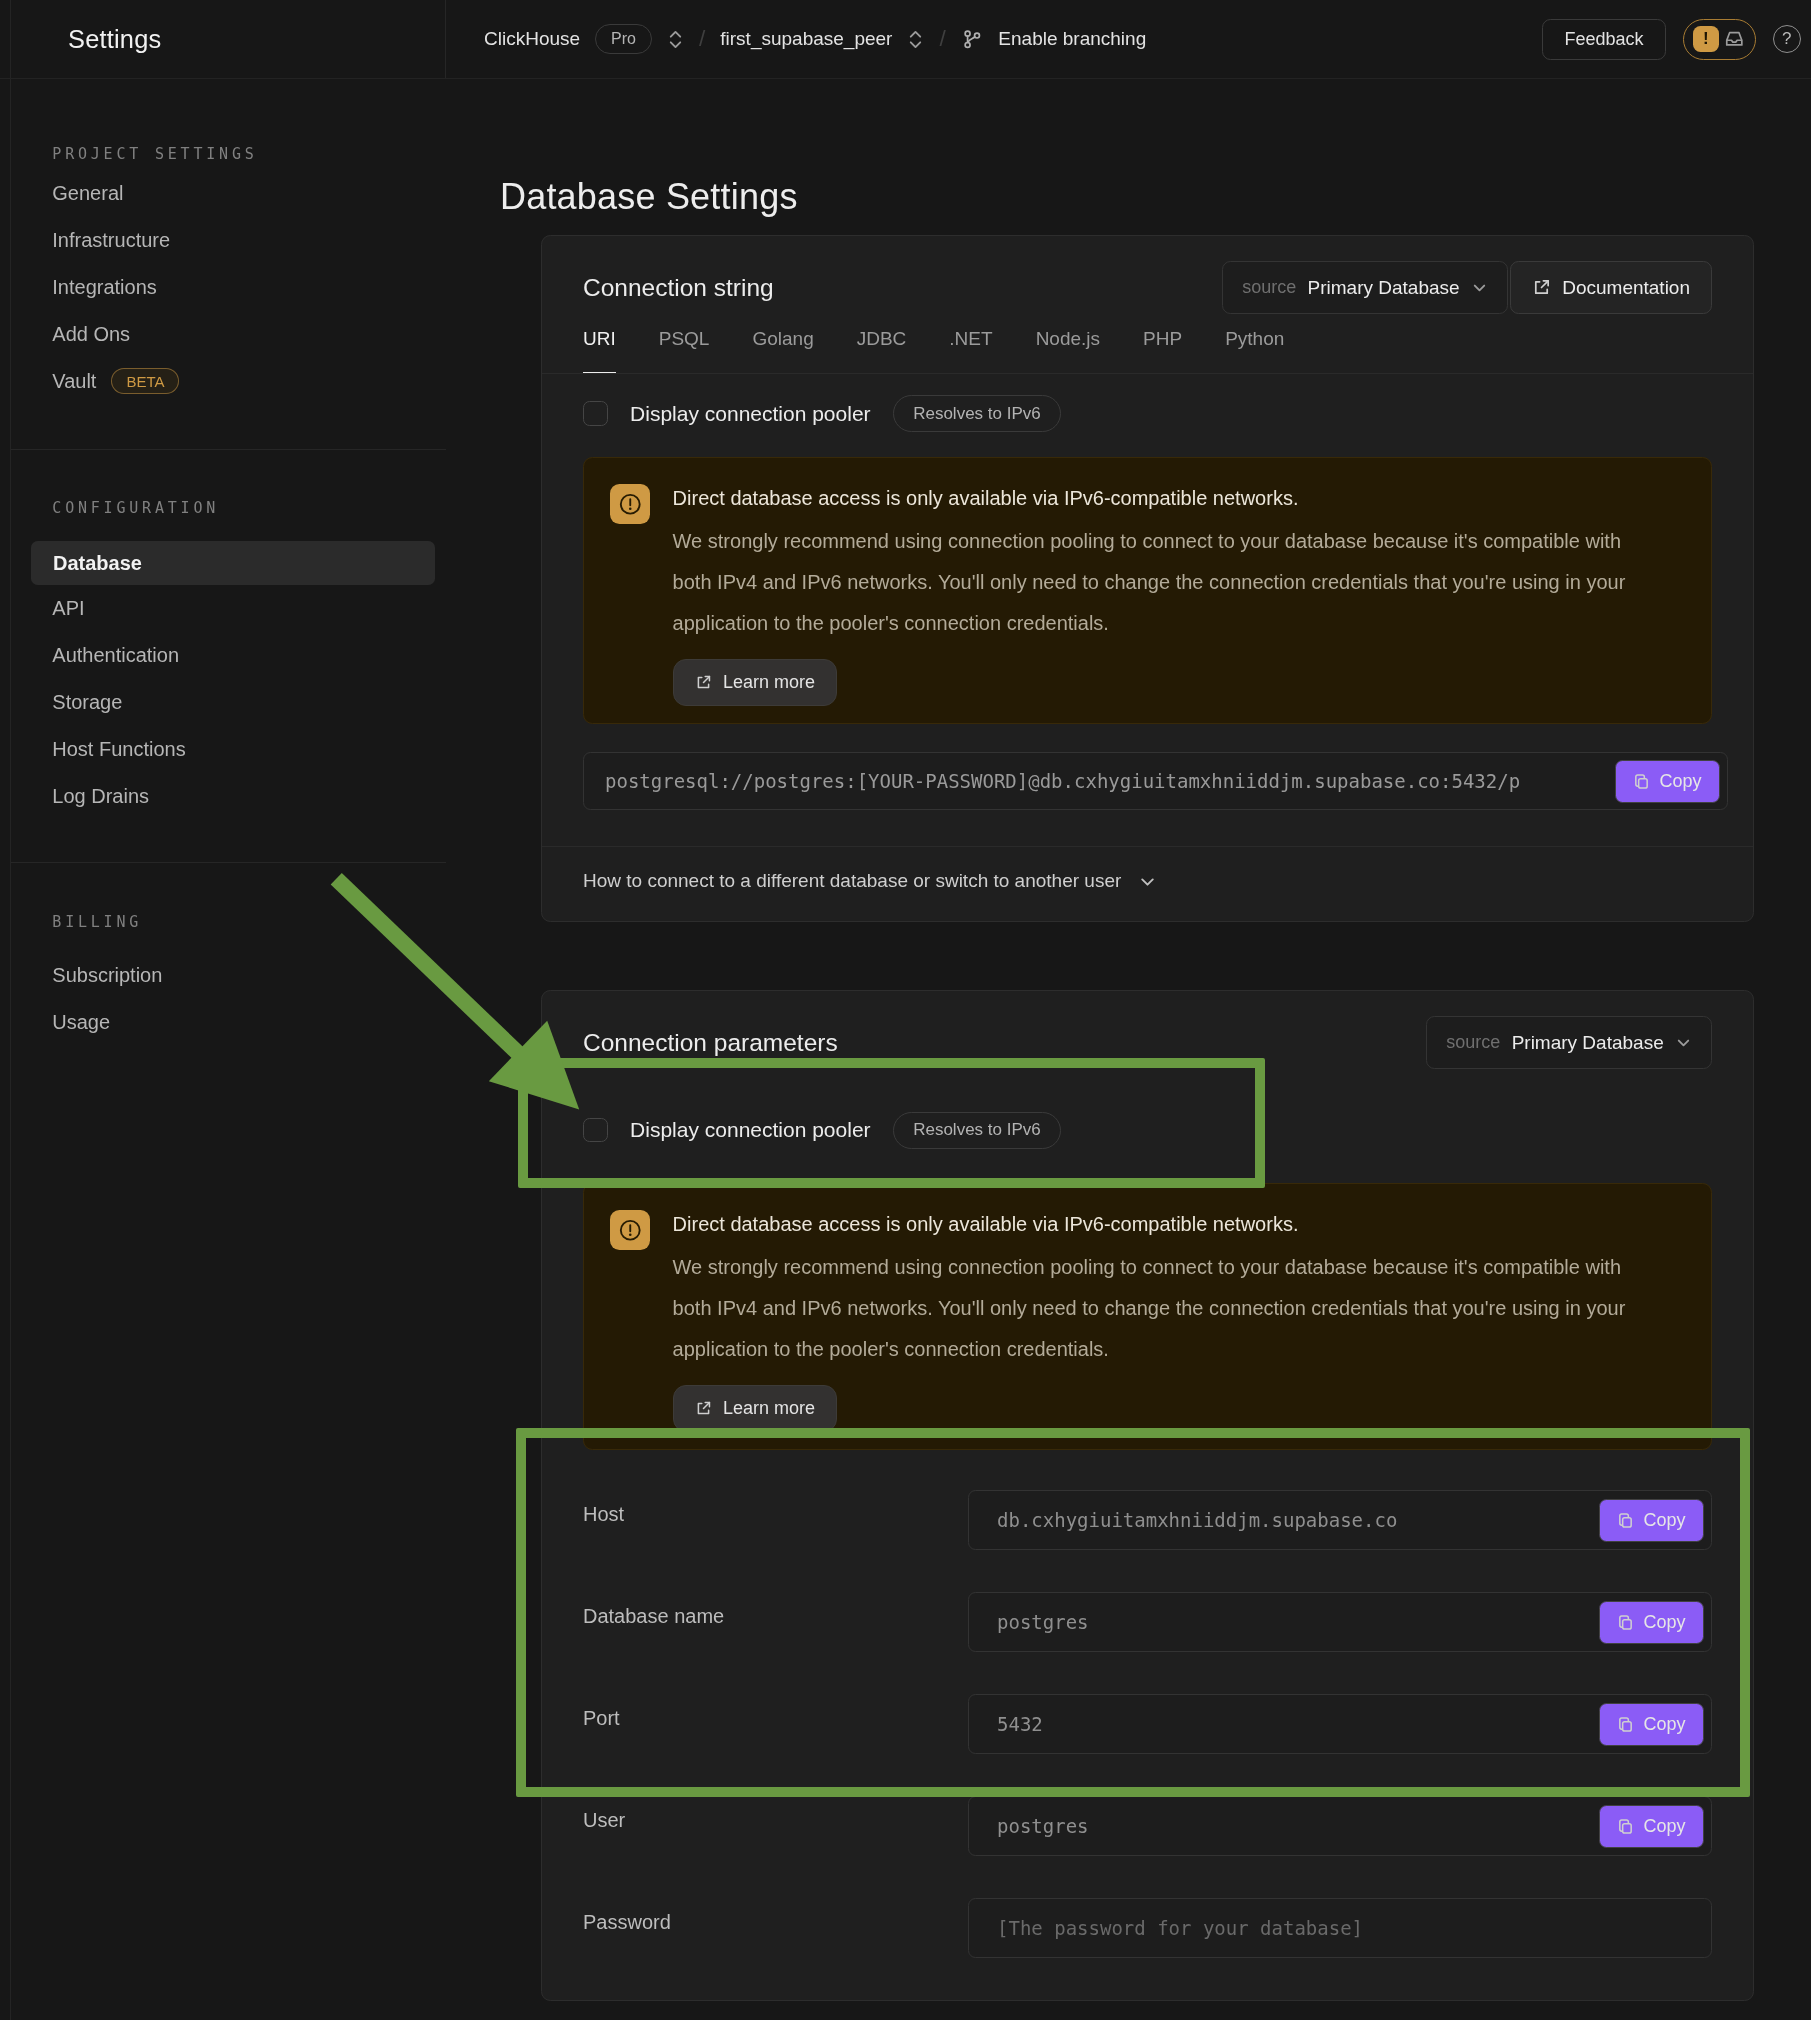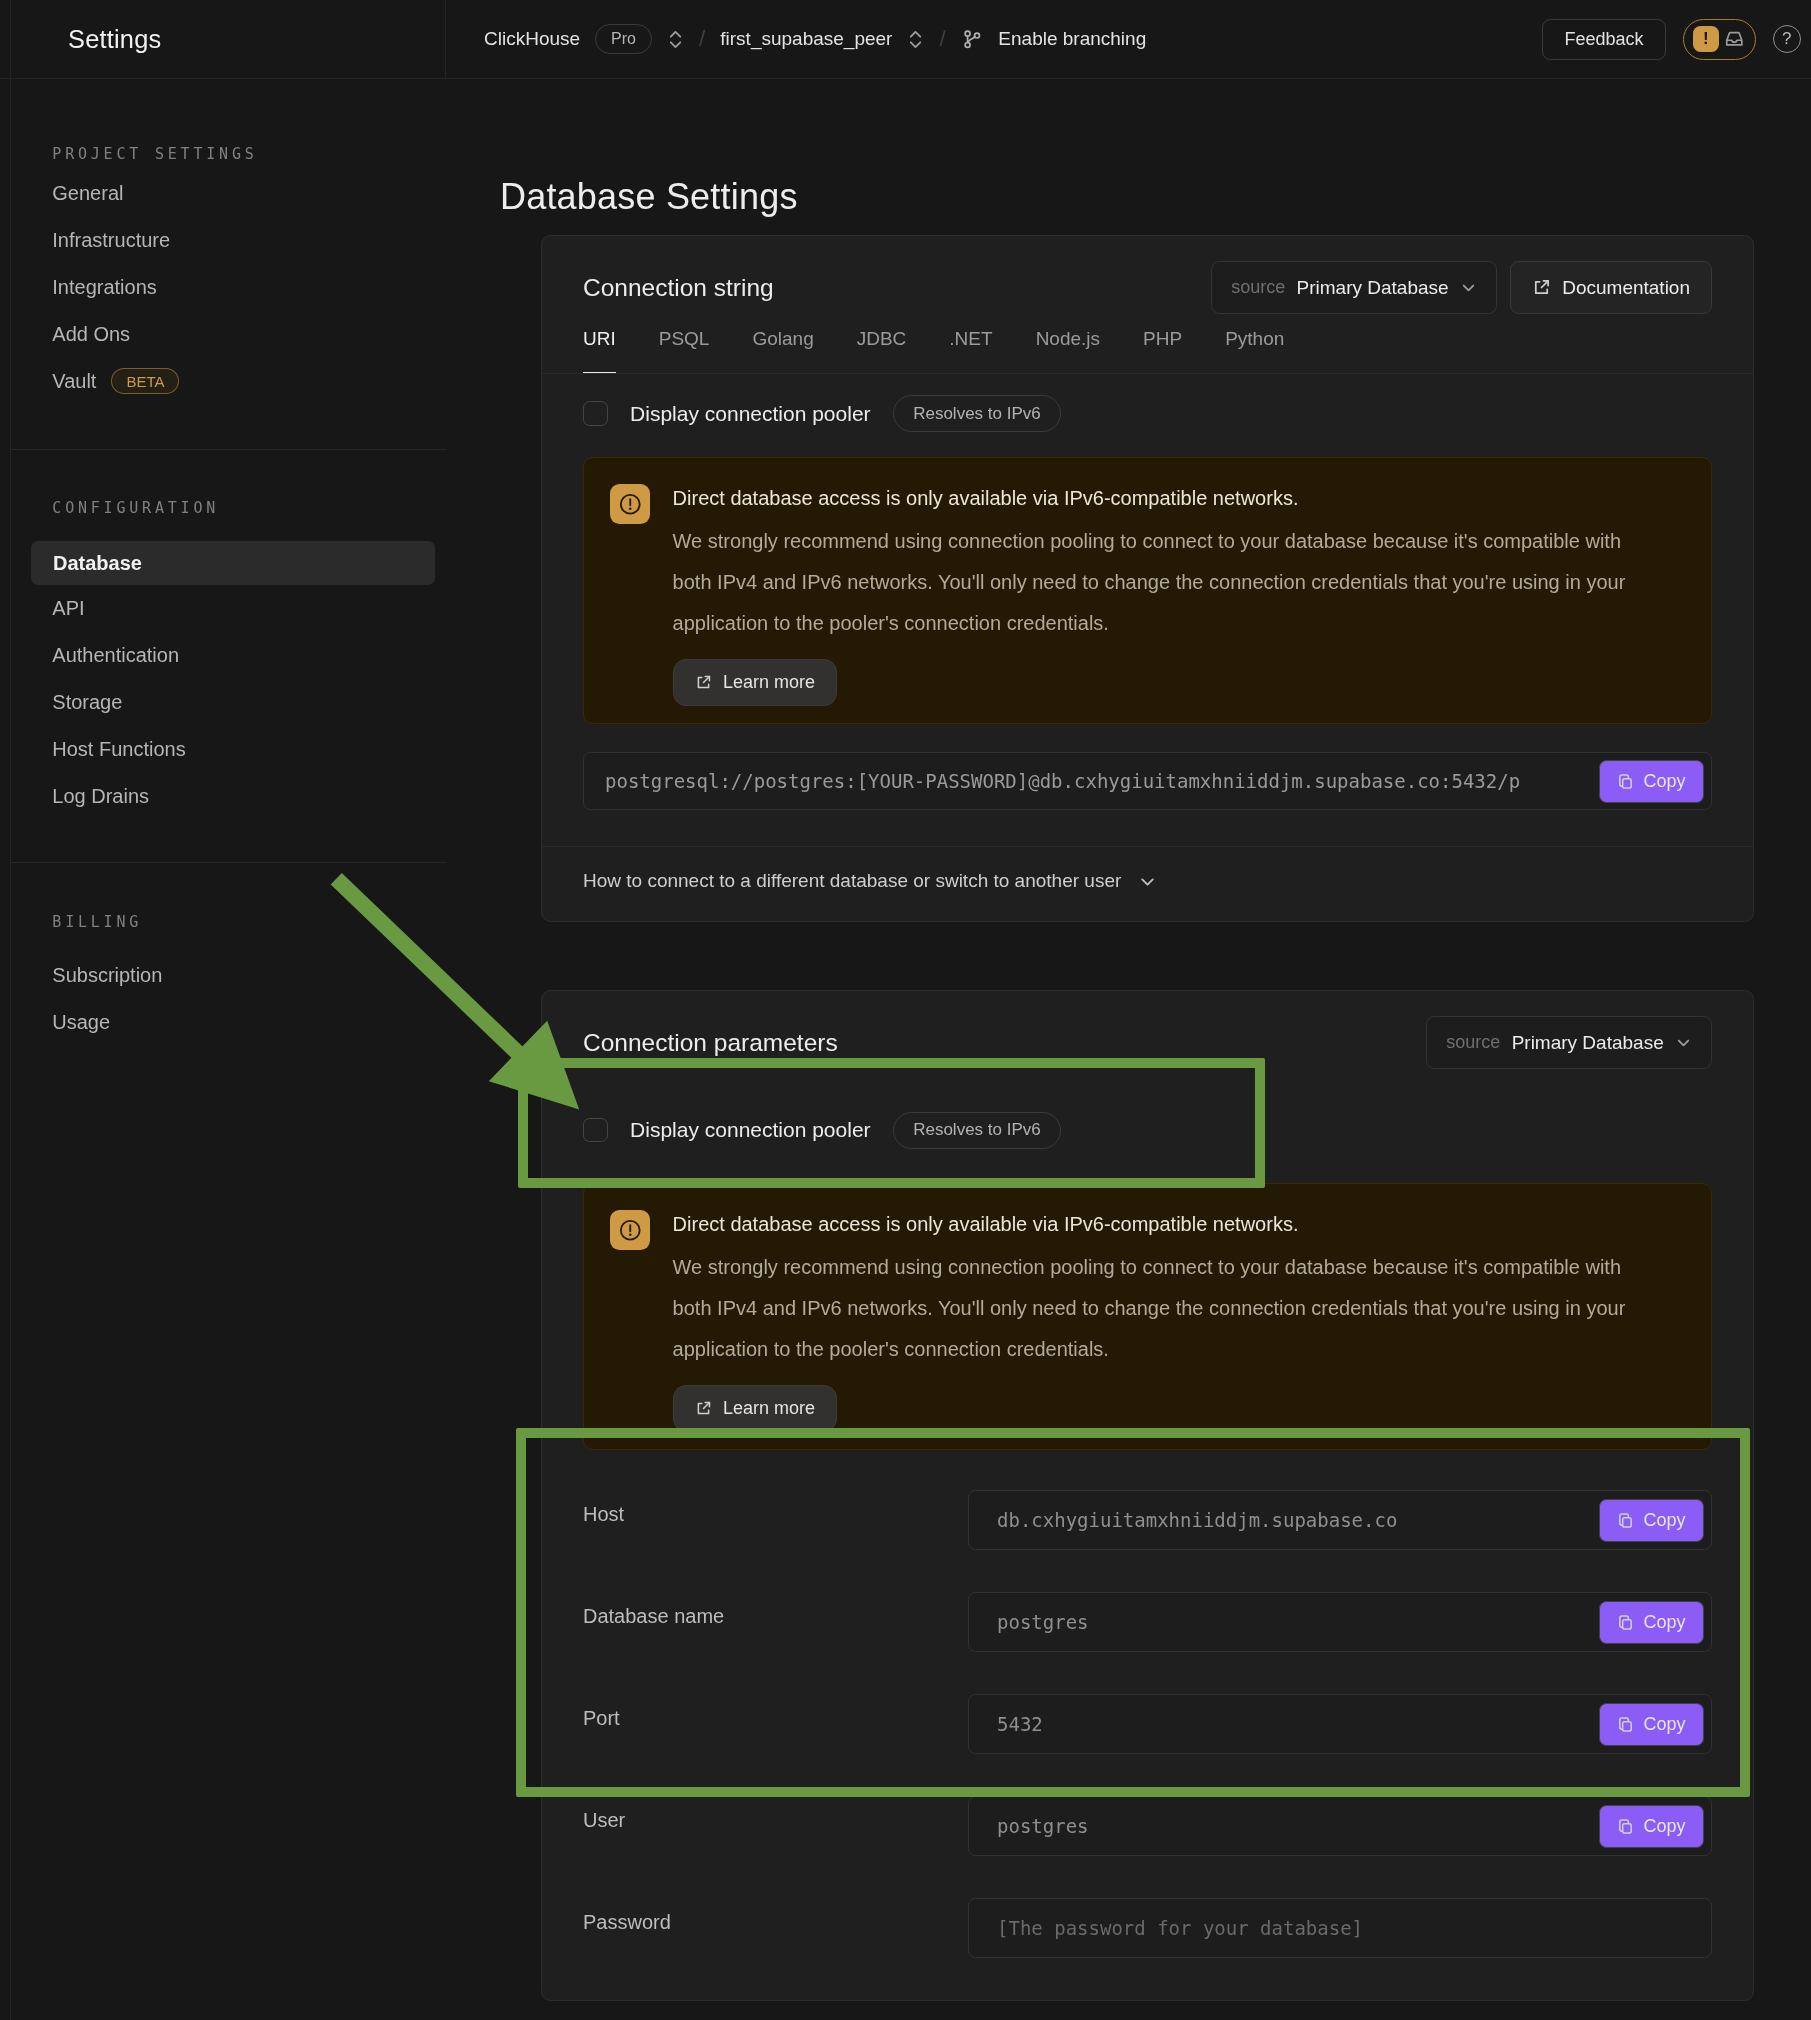--- a/index.html
+++ b/index.html
@@ -33,21 +33,21 @@
   .beta-badge { margin-left:15px; font-size:15px; color:#cf9a44; border:0.9px solid rgba(207,154,68,.5); background:rgba(140,95,20,.12); border-radius:941px; padding:3.8px 14px; }
 
   
   .main { position:absolute; left:446px; top:79px; width:1365px; height:1942px; }
   .page-title { margin:95px 0 0 54px; font-size:36px; line-height:45px; color:#ededed; letter-spacing:0.2px; font-weight:400; }
   .card { margin-left:95px; width:1213px; background:#1f1f1f; border:0.9px solid #2d2d2d; border-radius:9.4px; }
   .card-1 { margin-top:16px; height:687px; }
   .card-2 { margin-top:68px; height:1011px; }
   .card-header { display:flex; align-items:center; justify-content:space-between; padding:24.5px 41px 0 41px; height:79px; }
   .card-title { font-size:24.5px; color:#ececec; font-weight:400; }
-  .header-controls { display:flex; align-items:flex-start; gap:13px; }
+  .header-controls { display:flex; align-items:flex-start; gap:2px; }
   .source-select { display:flex; align-items:center; gap:11.3px; height:53px; padding:0 19px; border:0.9px solid #343434; background:#1d1d1d; border-radius:8.5px; }
   .source-label { font-size:18px; color:#6f6f6f; }
   .source-value { font-size:19px; color:#ececec; }
   .doc-btn { display:flex; align-items:center; gap:11.3px; height:53px; padding:0 21px; border:0.9px solid #3a3a3a; background:#242424; border-radius:8.5px; font-size:19px; color:#ececec; font-family:inherit; }
 
   .tabs { margin-top:5.6px; height:53px; display:flex; gap:43px; padding:0 41px; border-bottom:0.9px solid #2a2a2a; }
   .tab { font-size:19px; color:#9b9b9b; display:flex; align-items:flex-start; padding-top:7.5px; height:100%; border-bottom:1.9px solid transparent; }
   .tab.active { color:#f0f0f0; border-bottom:1.9px solid #ededed; }
 
   .pooler-row { display:flex; align-items:center; gap:22.6px; margin:21px 41px 0 41px; height:38px; }
@@ -57,21 +57,21 @@
   .ipv6-badge { font-size:17px; color:#b3b3b3; border:0.9px solid #3a3a3a; border-radius:941px; padding:7.5px 19px; }
 
   .callout { margin:24.5px 41px 0 41px; background:#241a04; border:0.9px solid #382908; border-radius:9.4px; padding:26px 28px 17px 26px; display:flex; gap:22.6px; }
   .card-2 .callout { margin-top:34px; }
   .callout-icon { width:40px; height:40px; border-radius:9.4px; background:#cf9a44; flex:none; display:flex; align-items:center; justify-content:center; }
   .callout-text { max-width:960px; }
   .callout-title { font-size:20px; color:#ece6da; line-height:28px; margin-bottom:9.4px; }
   .callout-body { font-size:20px; color:#b3ab99; line-height:41px; }
   .learn-btn { margin-top:15px; display:flex; align-items:center; gap:11.3px; height:47px; padding:0 21px; background:#333130; border:0.9px solid #3d3b38; border-radius:13px; font-size:18px; color:#e4e4e4; font-family:inherit; }
 
-  .code-row { margin:28px 41px 0 41px; height:58px; background:#1d1d1d; border:0.9px solid #333333; border-radius:7.5px; display:flex; align-items:center; padding:0 7.5px 0 21px; }
+  .code-row { margin:28px 25px 0 41px; height:58px; background:#1d1d1d; border:0.9px solid #333333; border-radius:7.5px; display:flex; align-items:center; padding:0 7.5px 0 21px; }
   .code-text { flex:1; min-width:0; font-family:"DejaVu Sans Mono", monospace; font-size:19px; color:#9a9a9a; white-space:nowrap; overflow:hidden; }
   .copy-btn { display:flex; align-items:center; gap:9.4px; height:43px; padding:0 17px; background:#8b5cf6; border:0.9px solid #414141; border-radius:7.5px; font-size:18px; color:#e6e6e6; font-family:inherit; flex:none; }
 
   .card-footer { margin-top:36px; border-top:0.9px solid #2a2a2a; height:69px; display:flex; align-items:center; gap:17px; padding:0 41px; }
   .footer-link { font-size:19px; color:#cfcfcf; }
 
   .fields { margin:40px 41px 0 41px; }
   .field-row { display:flex; margin-bottom:42px; }
   .field-label { width:385px; flex:none; padding-top:13px; font-size:20px; color:#bdbdbd; }
   .field-input { flex:1; height:60px; background:#1d1d1d; border:0.9px solid #333333; border-radius:7.5px; display:flex; align-items:center; padding:0 7.5px 0 28px; }

